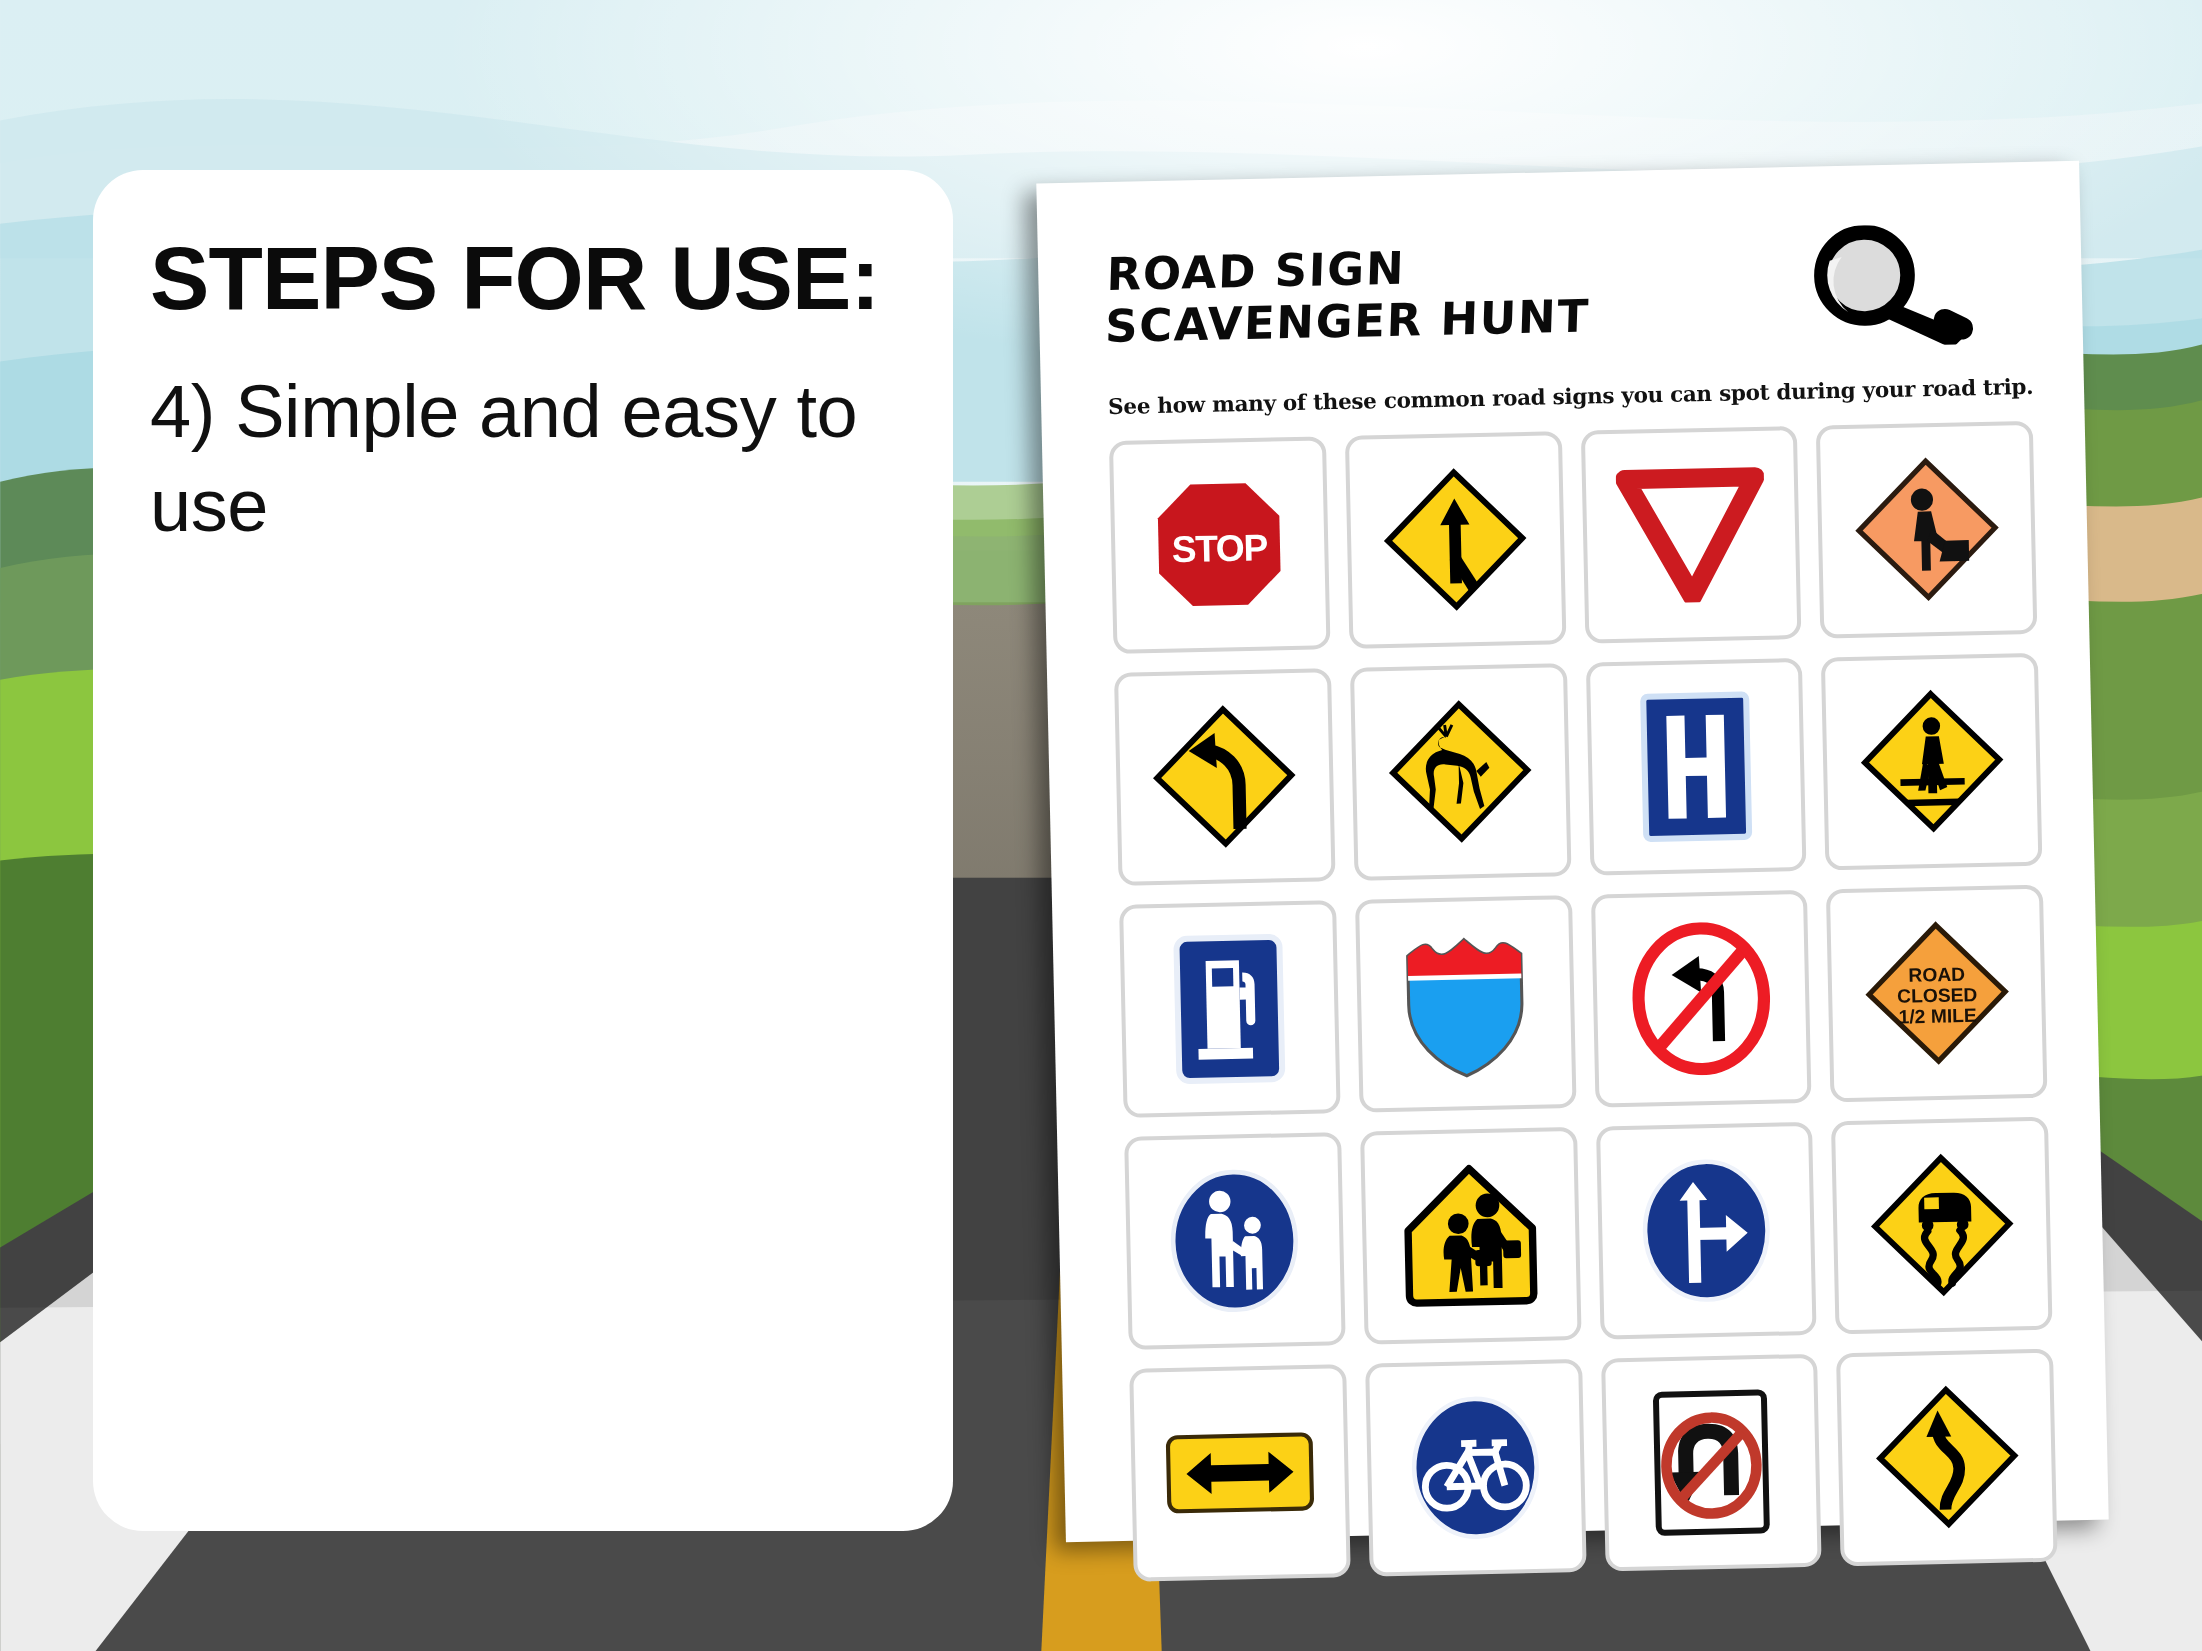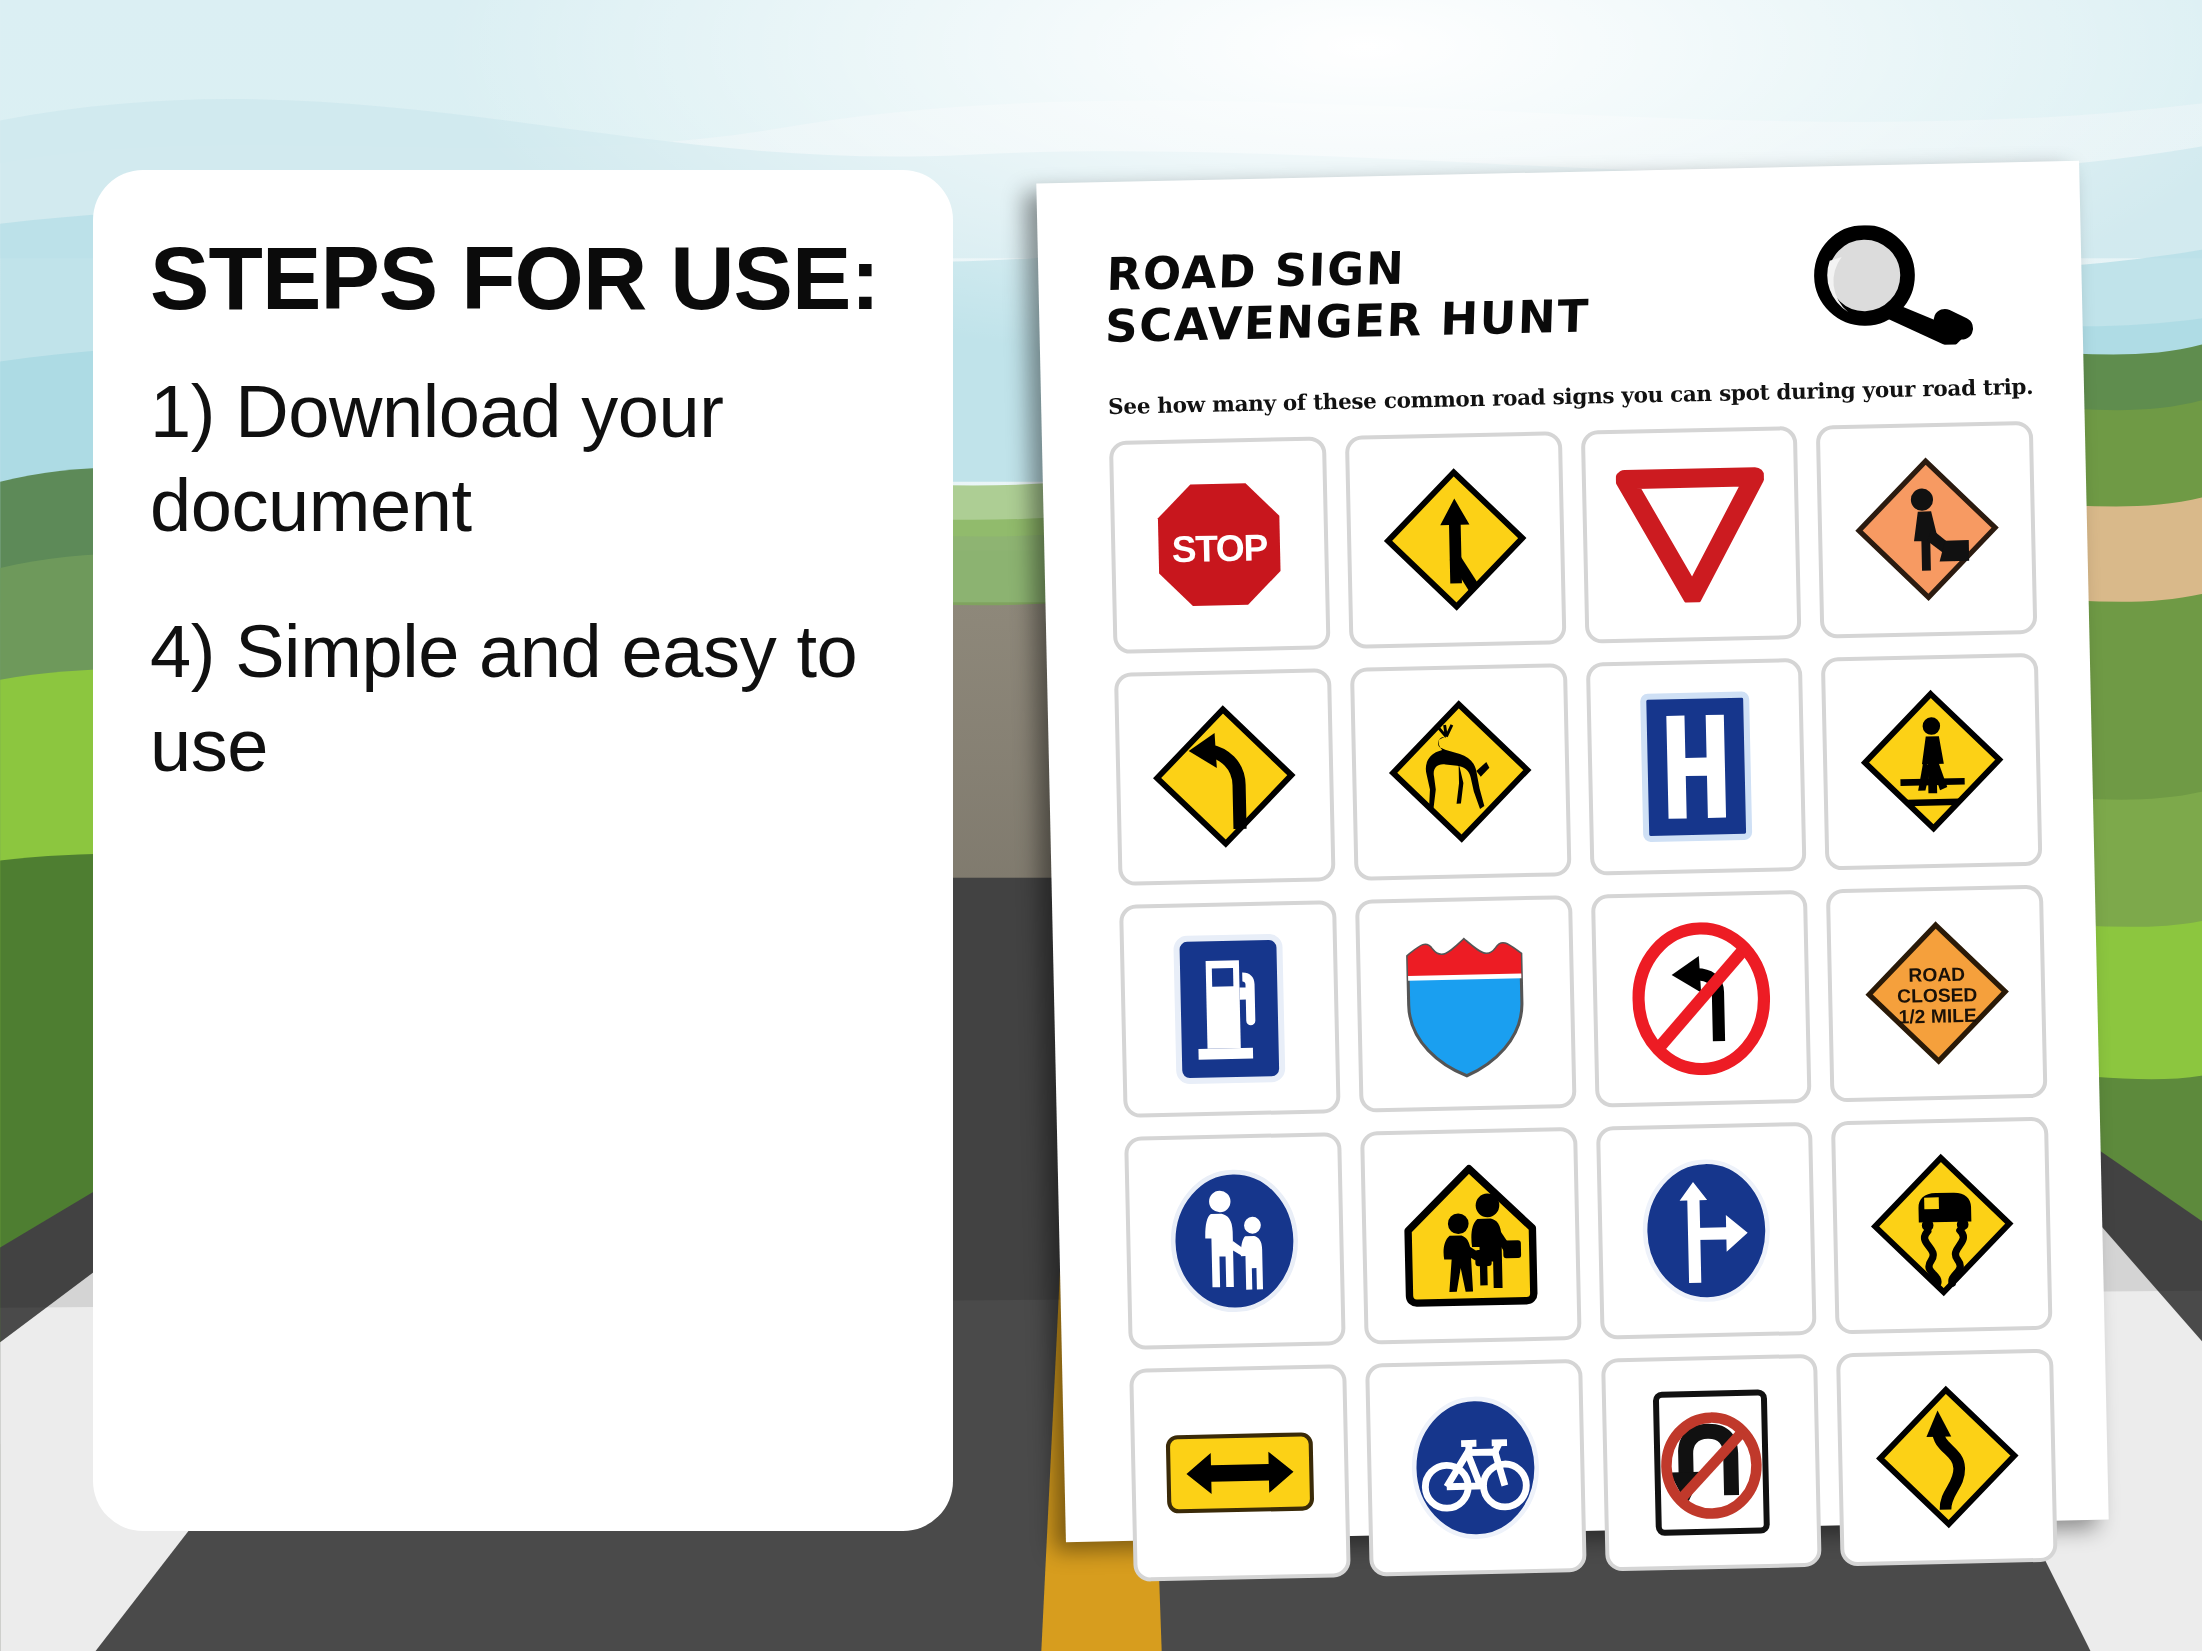--- a/index.html
+++ b/index.html
@@ -155,23 +155,20 @@
 
   <path d="M1238,1350 L1330,1350 L1350,1920 L1210,1920 Z" fill="#d79d1e"></path>
 
   <path d="M0,1450 L720,1020 L1980,1020 L2560,1420 L2560,1500 L0,1520 Z" fill="#000" opacity="0.10"></path>
 </svg>
 </div>
 
 <div id="steps-card">
   <div id="steps-title">STEPS FOR USE:</div>
   <div class="step-block">
-    <div class="step-line">1) Download your document</div>
-  </div>
-  <div class="step-block">
     <div class="step-line">4) Simple and easy to use</div>
   </div>
 </div>
 
 <div id="doc-wrap">
   <div id="doc-page">
     <div id="doc-inner">
 
       <div id="doc-head">
         <div id="doc-title">ROAD SIGN SCAVENGER HUNT</div>

